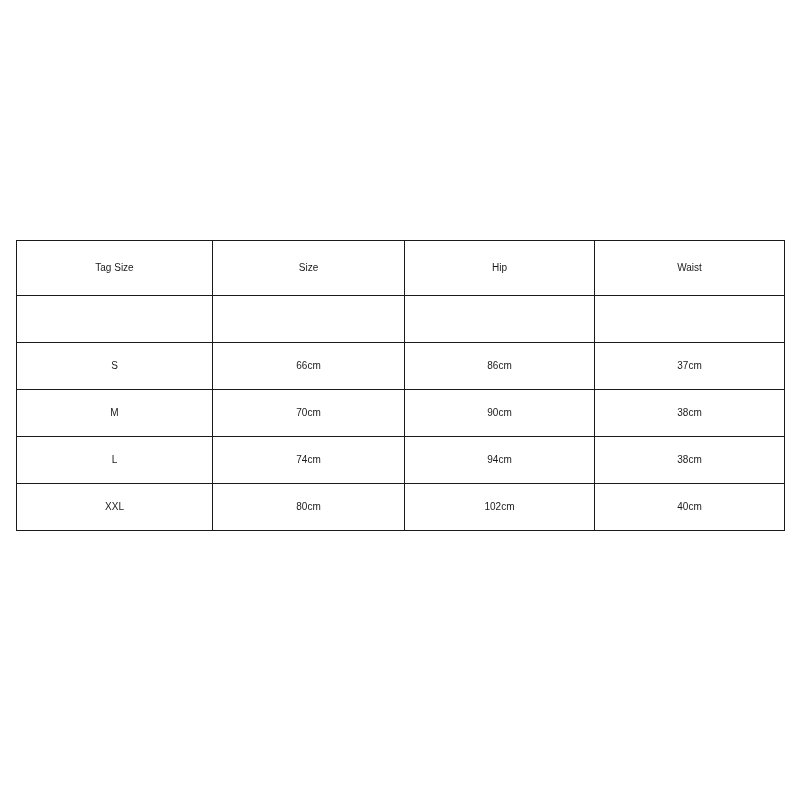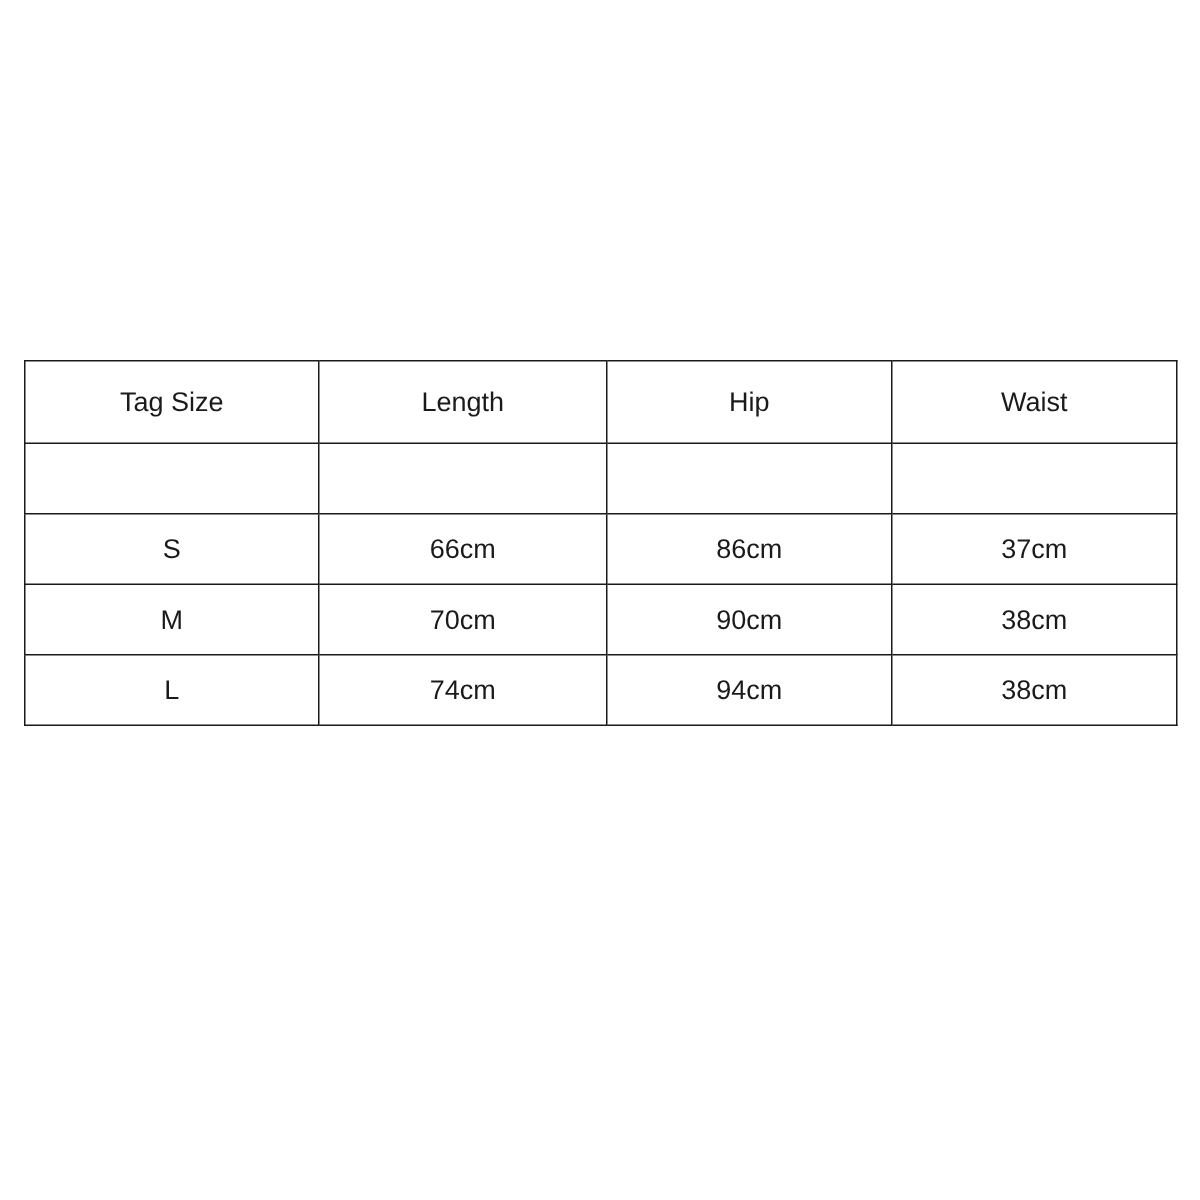--- a/index.html
+++ b/index.html
@@ -28,21 +28,21 @@
   table.size-chart {
     border-collapse: collapse;
     width: 768px;
     table-layout: fixed;
   }
   table.size-chart th,
   table.size-chart td {
     border: 1px solid #1a1a1a;
     text-align: center;
     vertical-align: middle;
-    font-size: 18px;
+    font-size: 10px;
     color: #1a1a1a;
     font-weight: normal;
     padding: 0;
     height: 46px;
     line-height: 46px;
     white-space: nowrap;
   }
   table.size-chart thead th {
     height: 54px;
     line-height: 54px;
@@ -65,21 +65,21 @@
     <table class="size-chart">
       <colgroup>
         <col class="c0">
         <col class="c1">
         <col class="c2">
         <col class="c3">
       </colgroup>
       <thead>
         <tr>
           <th>Tag Size</th>
-          <th>Length</th>
+          <th>Size</th>
           <th>Hip</th>
           <th>Waist</th>
         </tr>
       </thead>
       <tbody>
         <tr class="spacer-row">
           <td></td>
           <td></td>
           <td></td>
           <td></td>
@@ -95,17 +95,23 @@
           <td>70cm</td>
           <td>90cm</td>
           <td>38cm</td>
         </tr>
         <tr>
           <td>L</td>
           <td>74cm</td>
           <td>94cm</td>
           <td>38cm</td>
         </tr>
+        <tr>
+          <td>XXL</td>
+          <td>80cm</td>
+          <td>102cm</td>
+          <td>40cm</td>
+        </tr>
       </tbody>
     </table>
   </div>
 
 </div>
 
 </body></html>

